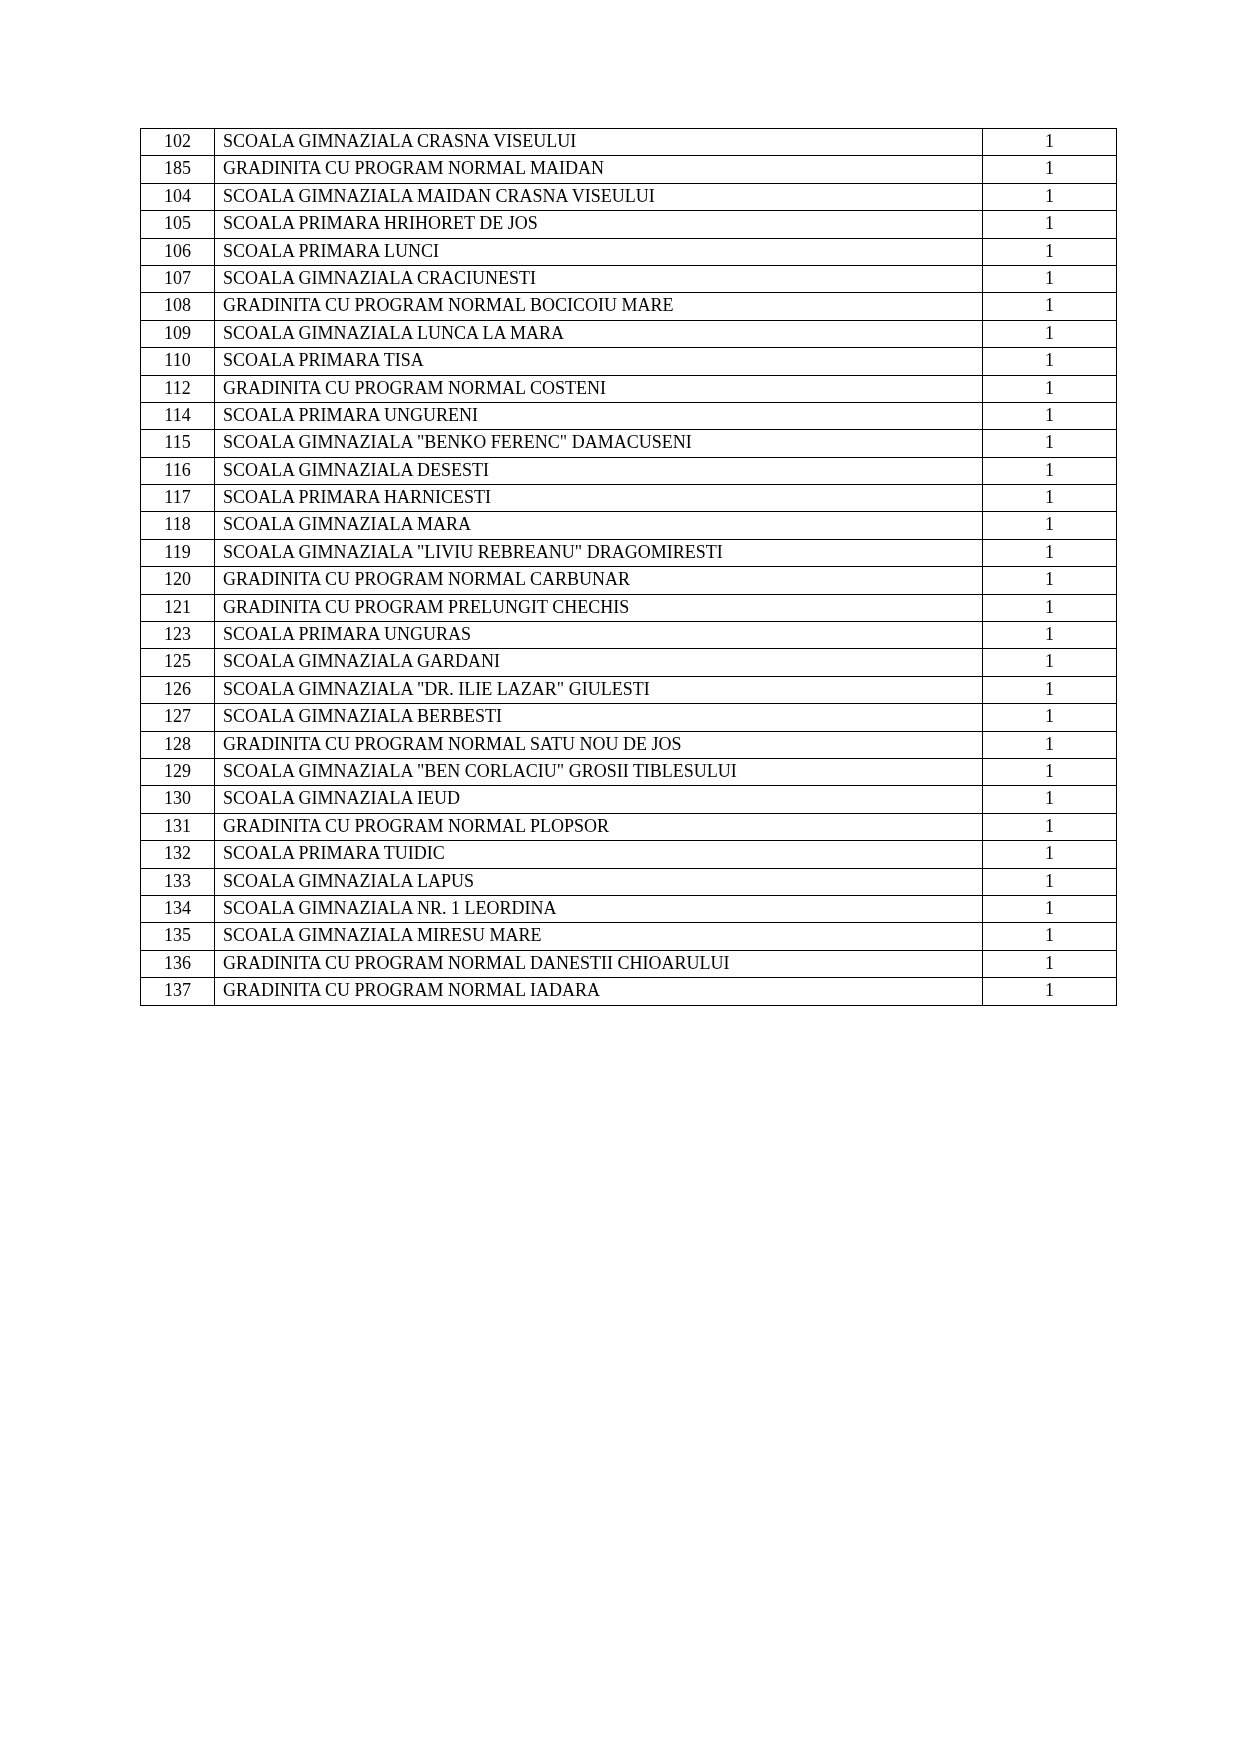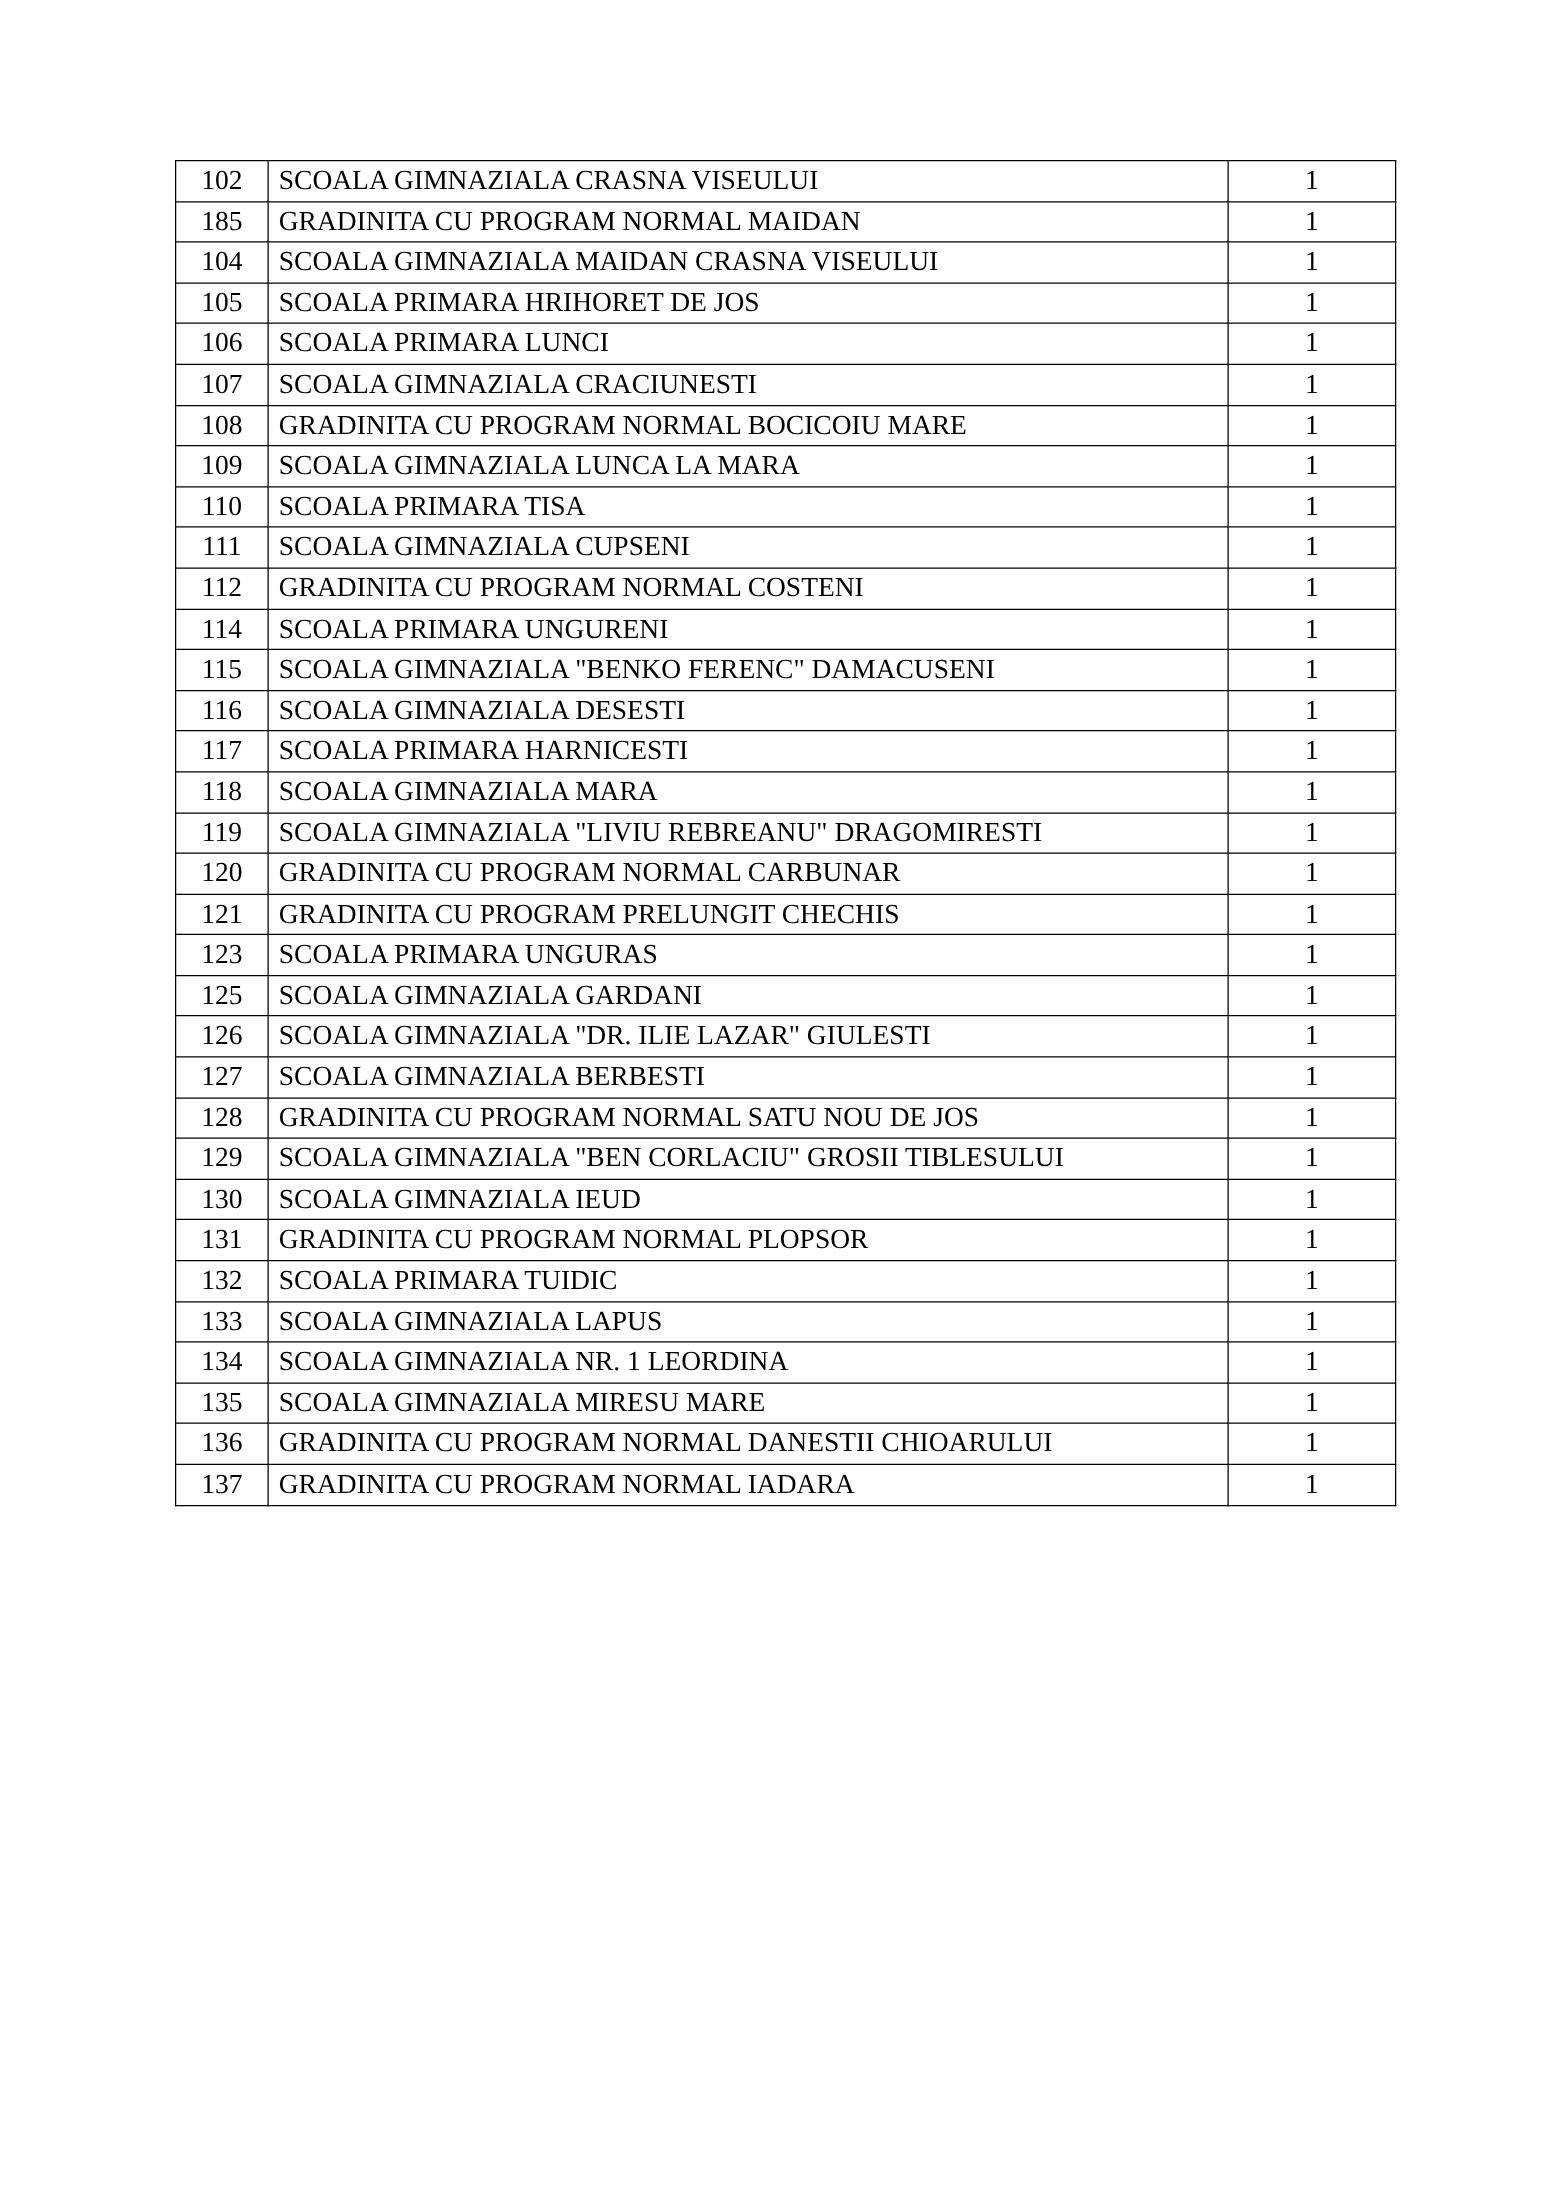--- a/index.html
+++ b/index.html
@@ -16,21 +16,21 @@
   .page {
     width: 1240px;
     height: 1754px;
     box-sizing: border-box;
     padding: 128px 128px 0 140px;
   }
   table.doc-table {
     border-collapse: collapse;
     table-layout: fixed;
     width: 976px;
-    font-size: 22px;
+    font-size: 18px;
     line-height: 1.30;
   }
   table.doc-table td {
     border: 1.5px solid #000000;
     padding: 1px 8px 2px 8px;
     vertical-align: top;
   }
   col.c-num { width: 74px; }
   col.c-name { width: 768px; }
   col.c-val { width: 134px; }
@@ -101,25 +101,20 @@
           <td class="num">109</td>
           <td class="name">SCOALA GIMNAZIALA LUNCA LA MARA</td>
           <td class="val">1</td>
         </tr>
         <tr>
           <td class="num">110</td>
           <td class="name">SCOALA PRIMARA TISA</td>
           <td class="val">1</td>
         </tr>
         <tr>
-          <td class="num">111</td>
-          <td class="name">SCOALA GIMNAZIALA CUPSENI</td>
-          <td class="val">1</td>
-        </tr>
-        <tr>
           <td class="num">112</td>
           <td class="name">GRADINITA CU PROGRAM NORMAL COSTENI</td>
           <td class="val">1</td>
         </tr>
         <tr>
           <td class="num">114</td>
           <td class="name">SCOALA PRIMARA UNGURENI</td>
           <td class="val">1</td>
         </tr>
         <tr>

